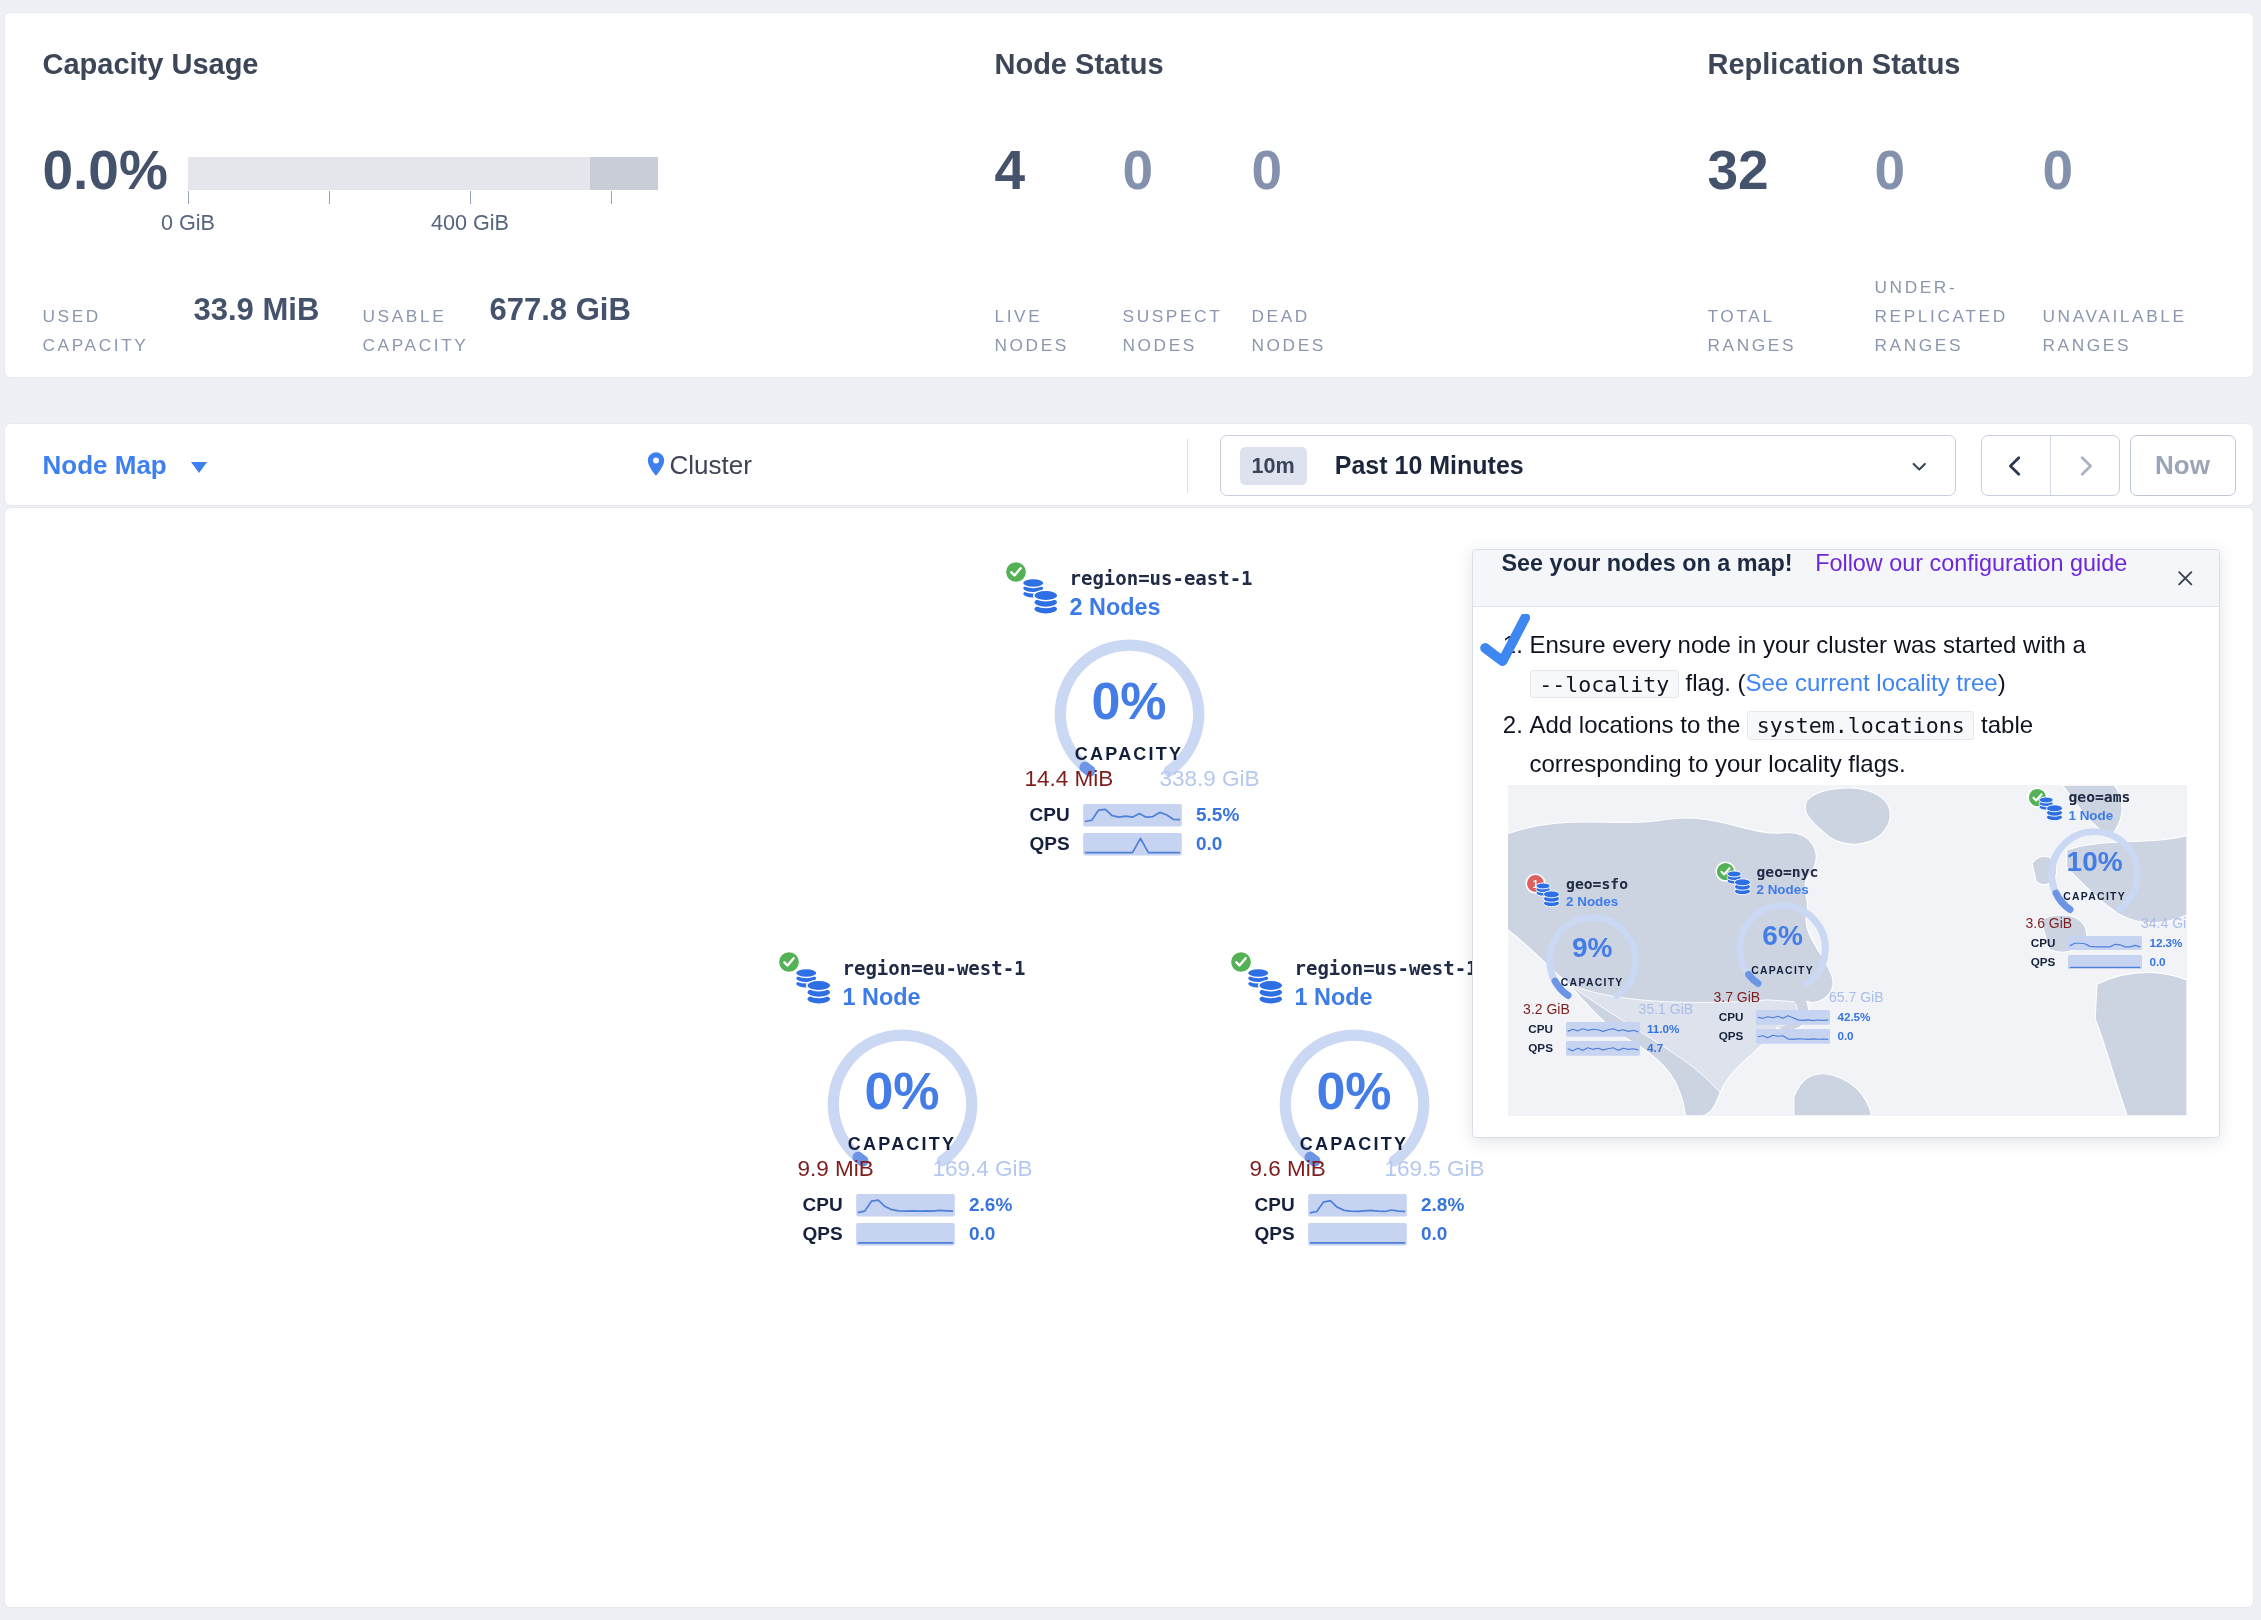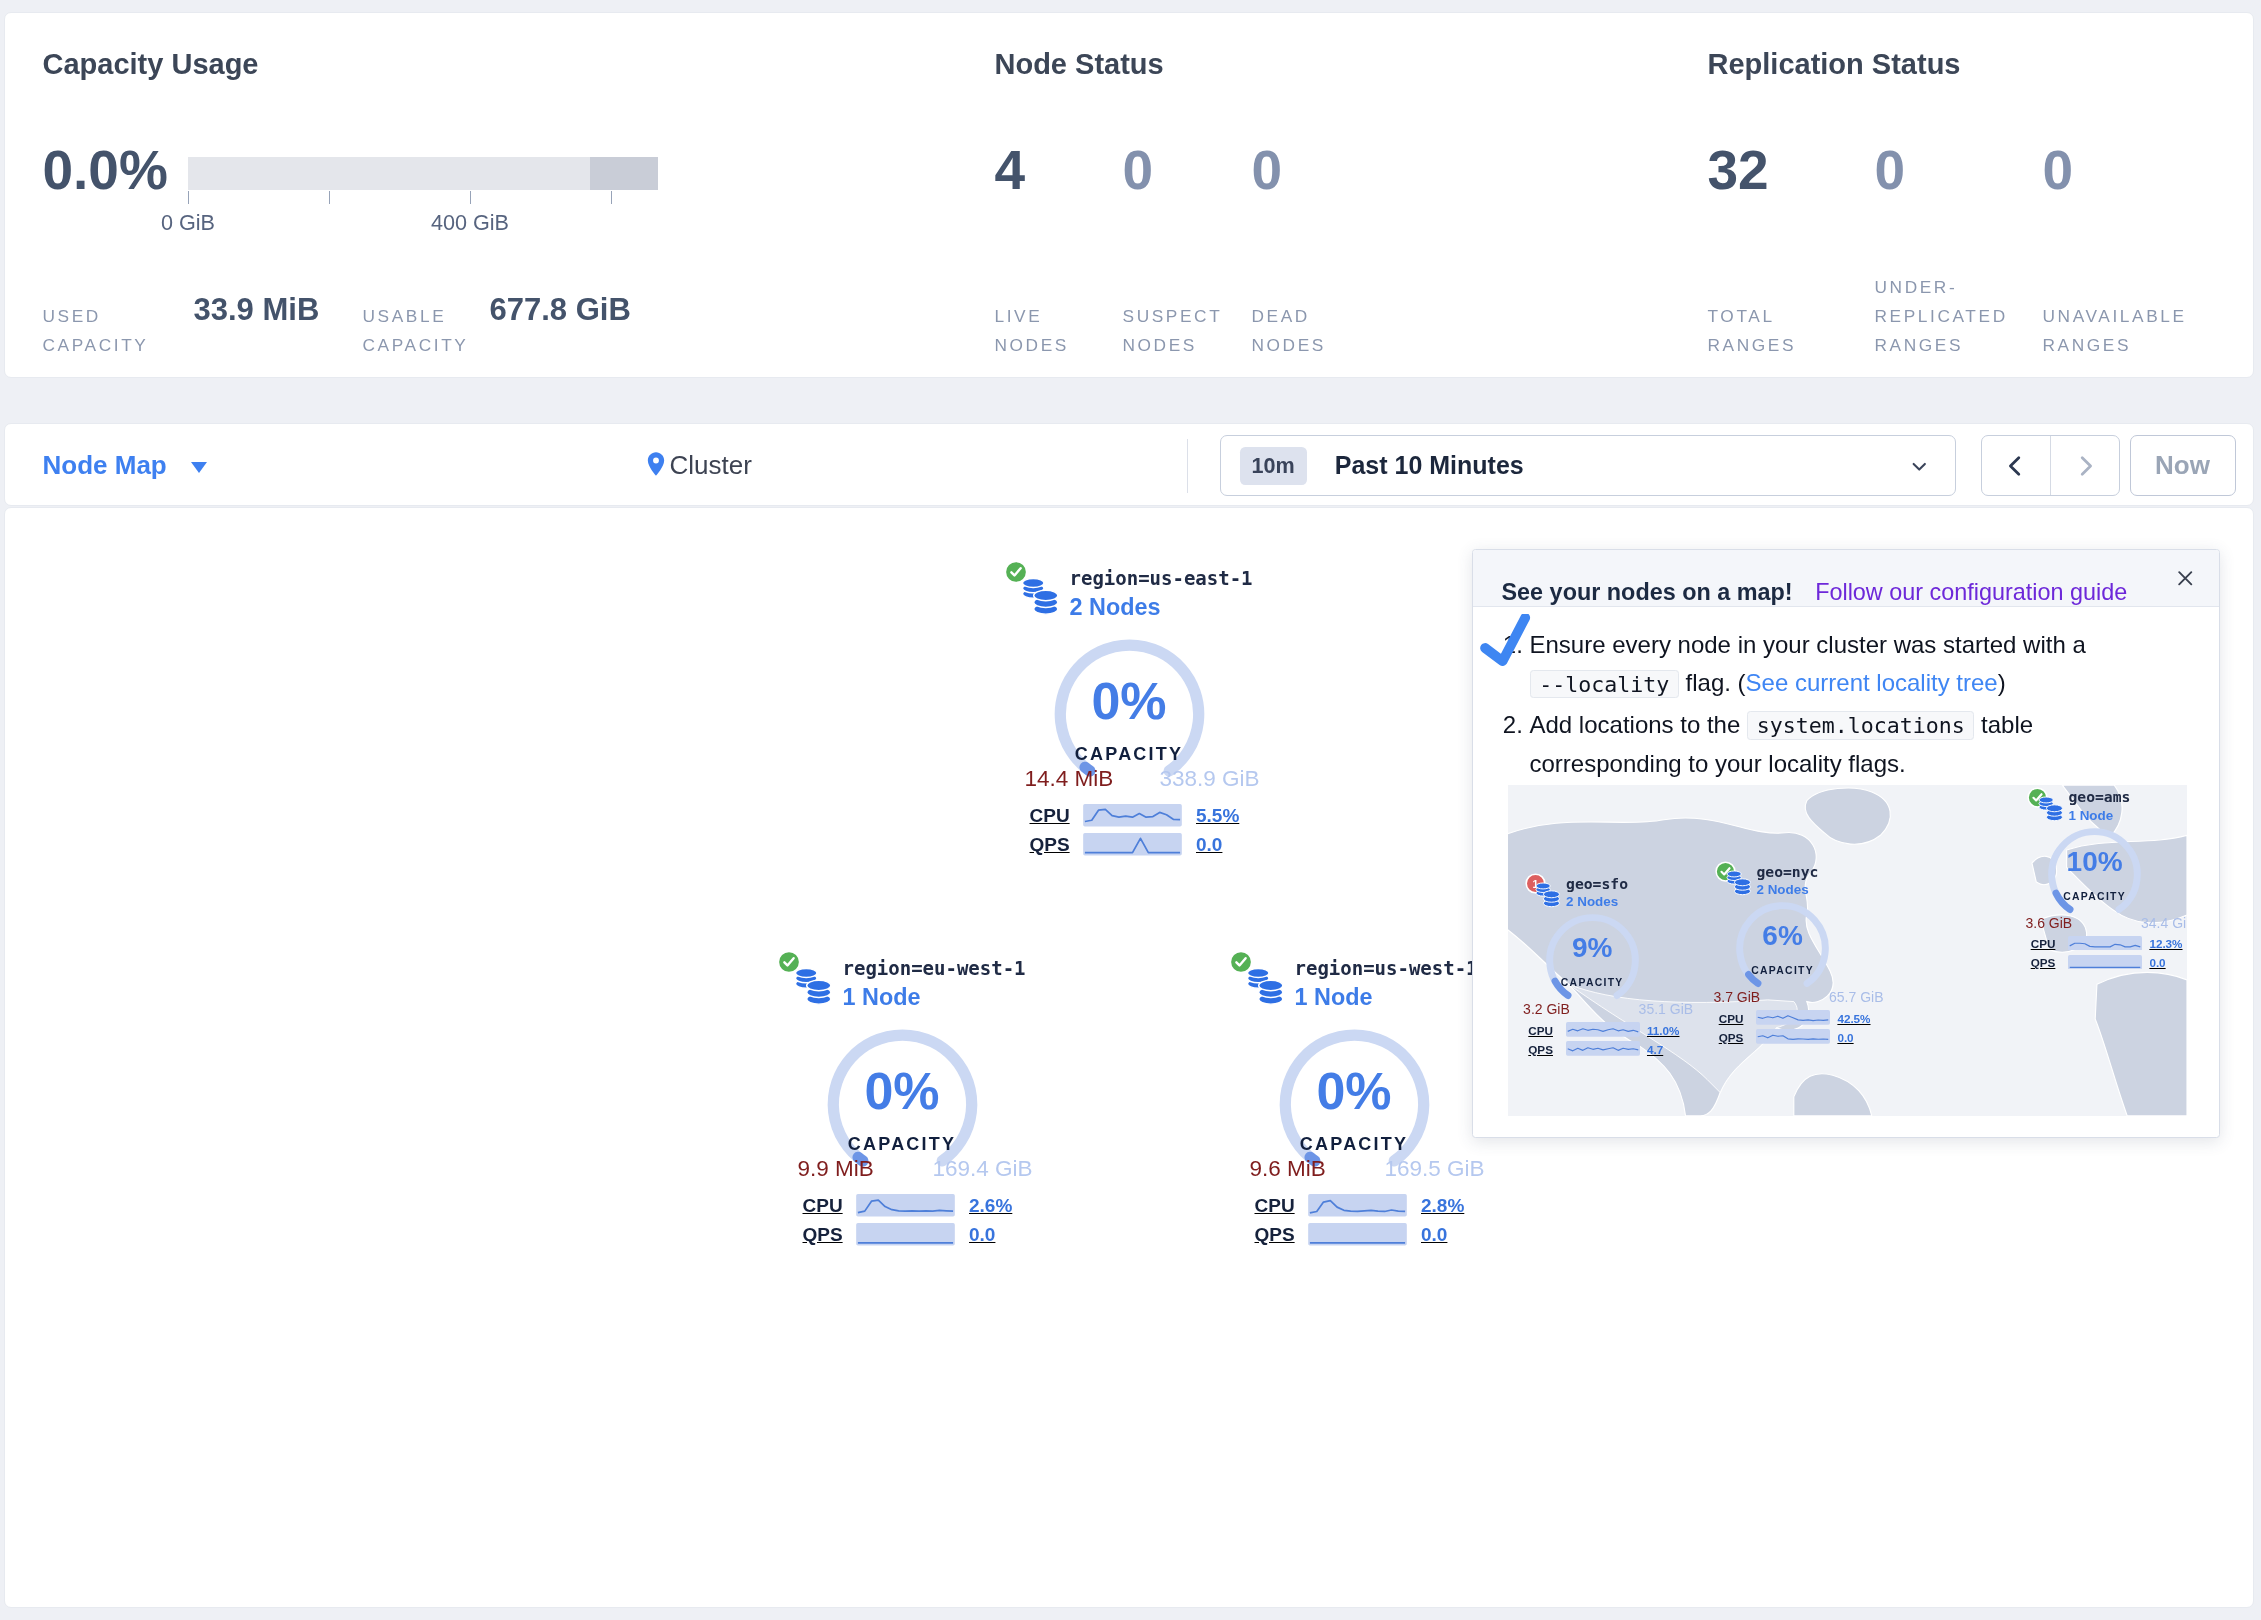--- a/index.html
+++ b/index.html
@@ -49,29 +49,29 @@
   .mono { font-family:"DejaVu Sans Mono","Liberation Mono",monospace; }
   .ng-title { position:absolute; left:88px; top:8.7px; font-size:19px; font-weight:700; color:#202b45; white-space:nowrap; }
   .ng-nodes { position:absolute; left:88px; top:36px; font-size:23.4px; font-weight:700; color:#3d7ce8; }
   .gauge-wrap { position:absolute; left:61px; top:80px; width:173px; height:156px; }
   .gauge { width:173px; height:156px; display:block; }
   .gauge-pct { position:absolute; left:0; right:0; top:33px; text-align:center; font-size:52px; font-weight:700; color:#447de6; }
   .gauge-cap { position:absolute; left:0; right:0; top:106px; text-align:center; font-size:18px; font-weight:700; letter-spacing:2.2px; color:#111f3d; }
   .cap-row { position:absolute; left:43px; top:208px; width:235px; display:flex; justify-content:space-between; }
   .cap-used { font-size:22.5px; color:#7f1d1d; }
   .cap-usable { font-size:22.5px; color:#b5c8ef; }
-  .m-row { position:absolute; left:48px; display:flex; align-items:flex-end;text-decoration:underline; }
+  .m-row { position:absolute; left:48px; display:flex; align-items:flex-start; }
   .m-label { width:50px; font-size:19px; font-weight:700; color:#16223c; }
   .m-row .spark { margin:0 14px 0 3.5px; display:block; }
   .m-val { font-size:19px; font-weight:700; color:#3874dd; }
 
   
   .popup { position:absolute; left:1467px; top:41px; width:748px; height:589px; background:#fff; border:0.9px solid #d9dee8;
            border-radius:3.5px; box-shadow:0 3.5px 15.6px rgba(60,70,100,0.14); z-index:5; }
-  .popup-header { position:relative; height:57px; background:#f4f6fa; border-bottom:0.9px solid #e2e6ee; display:flex; align-items:flex-end; border-radius:3.5px 3.5px 0 0; }
+  .popup-header { position:relative; height:57px; background:#f4f6fa; border-bottom:0.9px solid #e2e6ee; display:flex; align-items:flex-start; border-radius:3.5px 3.5px 0 0; }
   .popup-title { margin-left:29px; font-size:23.4px; font-weight:700; color:#1c2a42; }
   .popup-link { margin-left:22.5px; font-size:23.4px; color:#6d28d9; text-decoration:none; }
   .popup-close { position:absolute; right:22.5px; top:17.3px; cursor:pointer; }
   .popup-steps { margin:19px 31px 0 57px; font-size:24px; color:#0f1420; line-height:1.6; }
   .popup-steps li { margin-bottom:3.5px; }
   .code-chip { font-family:"DejaVu Sans Mono","Liberation Mono",monospace; font-size:21.6px; background:#f7f8fa;
                border:0.9px solid #e4e8ee; border-radius:3.5px; padding:0.9px 8.7px; white-space:nowrap; }
   .step-link { color:#3f86f4; text-decoration:none; }
   .big-check { position:absolute; left:5.2px; top:64px; }
   .mini-map { position:absolute; left:35px; top:235px; width:679px; height:331px; background:#eef0f5; overflow:hidden; }

